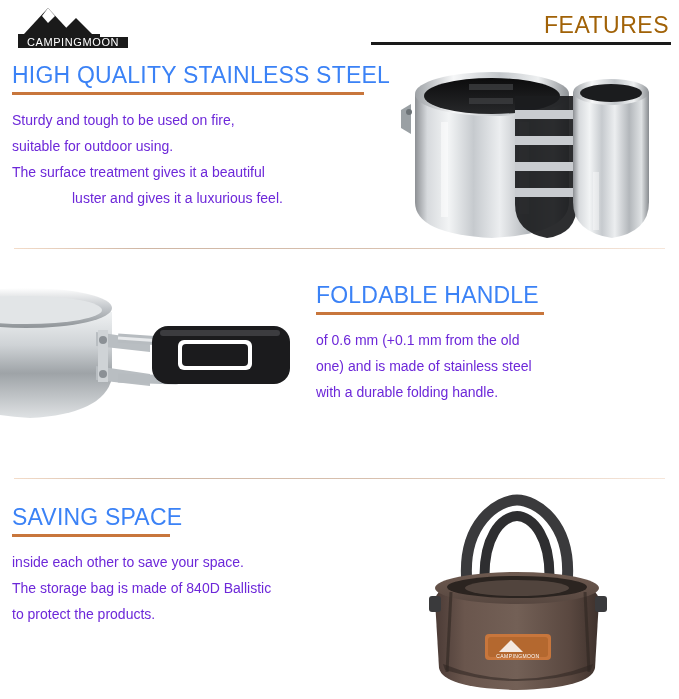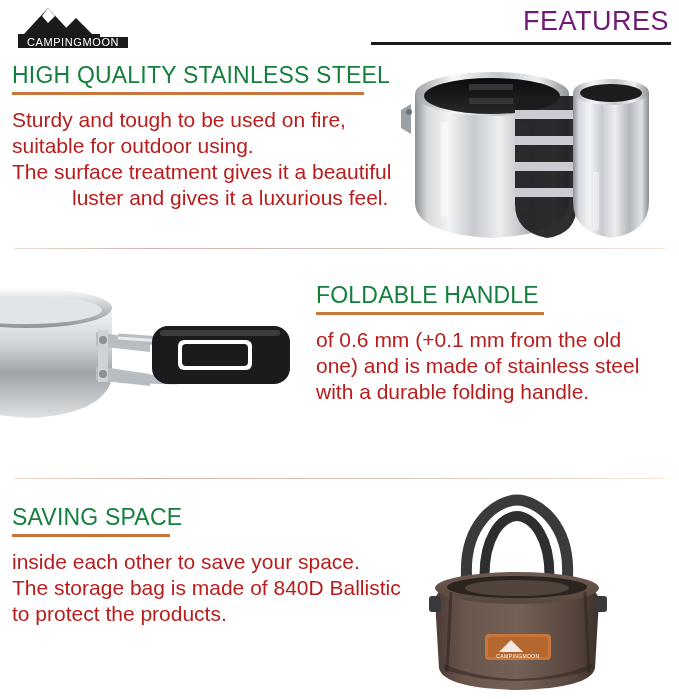--- a/index.html
+++ b/index.html
@@ -22,52 +22,52 @@
     width: 679px; height: 52px;
   }
   .brand {
     position: absolute;
     left: 14px; top: 4px;
     width: 120px; height: 44px;
   }
   .brand svg { display: block; }
   .features-title {
     position: absolute;
-    right: 10px; top: 6px;
-    font-size: 27px;
+    right: 10px; top: 12px;
+    font-size: 23px;
     font-weight: 400;
     letter-spacing: 0.5px;
-    color: #701a75;
+    color: #a16207;
     font-family: "Liberation Sans", sans-serif;
   }
   .header-rule {
     position: absolute;
     right: 8px; top: 42px;
     width: 300px; height: 3px;
     background: #1a1a1a;
   }
 
   
   .section { position: absolute; left: 0; width: 679px; }
 
   .sec-head {
     font-size: 23px;
-    color: #15803d;
+    color: #3b82f6;
     letter-spacing: 0.2px;
     white-space: nowrap;
   }
   .sec-underline {
     height: 3px;
     background: #c8763c;
     margin-top: 3px;
   }
   .sec-body {
-    font-size: 21px;
+    font-size: 14px;
     line-height: 26px;
-    color: #b91c1c;
+    color: #6d28d9;
   }
 
   
   .divider {
     position: absolute;
     left: 14px;
     width: 651px;
     height: 1px;
     background: linear-gradient(to right, #f3dcc9 0%, #cfb6a4 20%, #d8c0ae 55%, #f6e6da 100%);
   }

